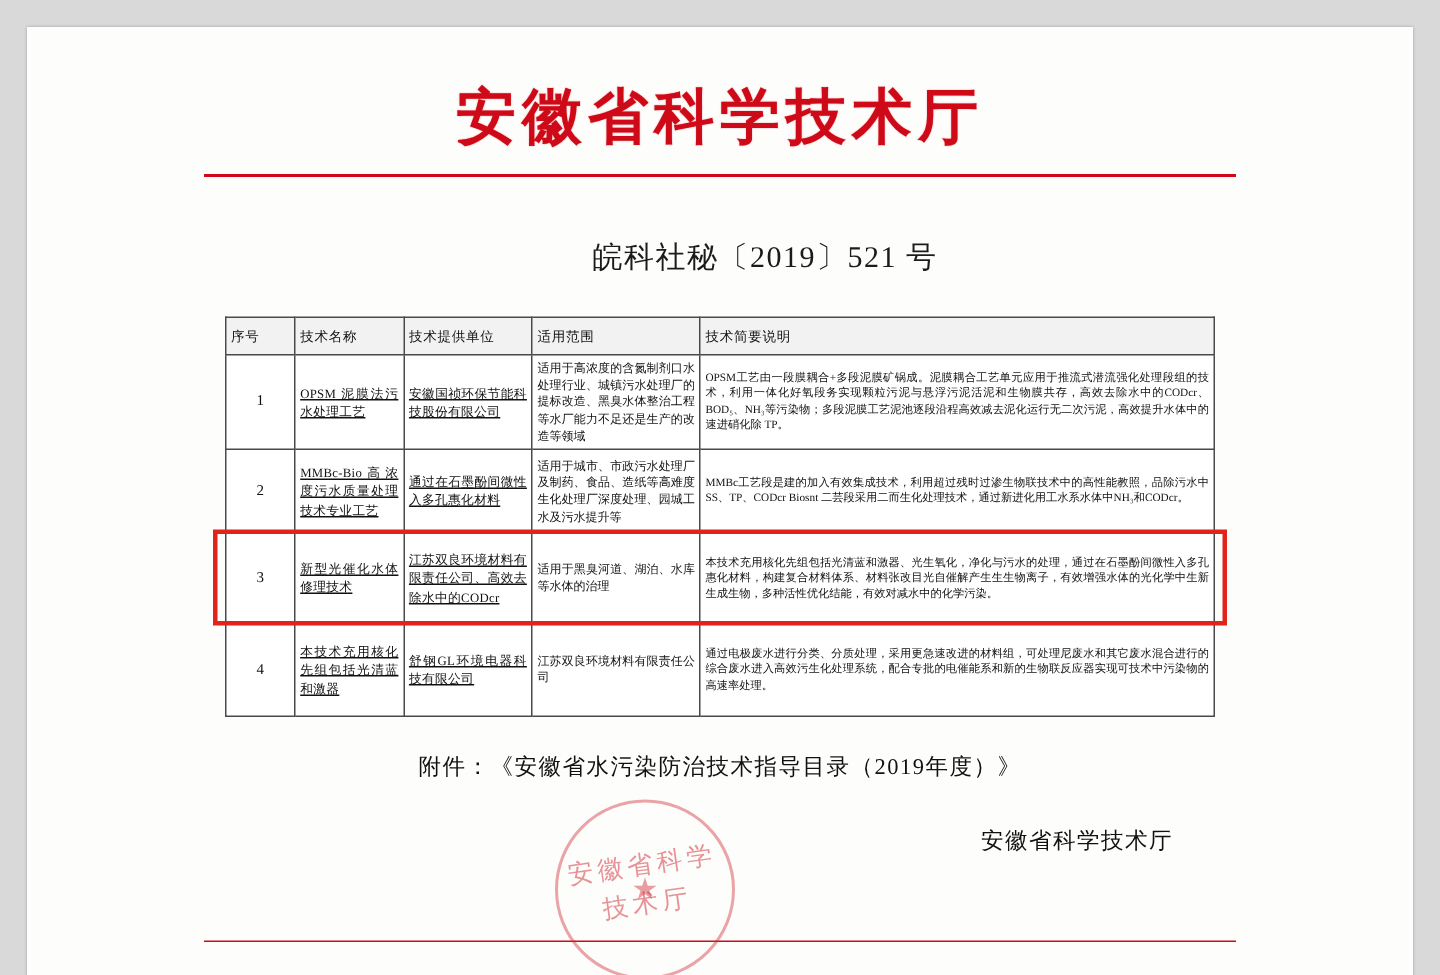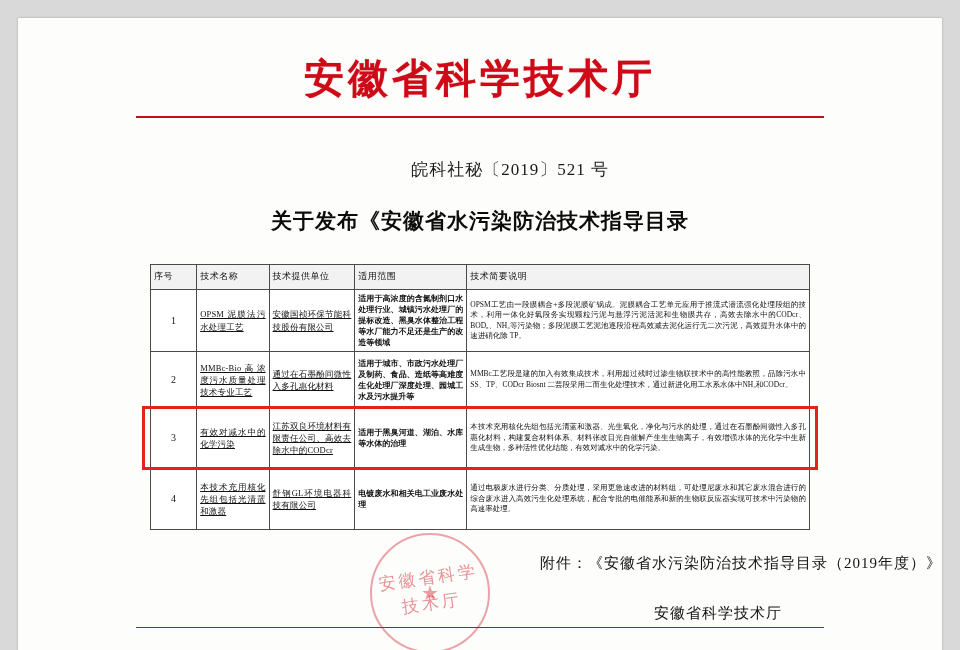--- a/index.html
+++ b/index.html
@@ -41,21 +41,21 @@
   .red-rule {
     margin: 16px auto 0 auto;
     width: 688px;
     height: 2px;
     background: #cf0a18;
   }
   
   .doc-number {
     margin-top: 40px;
     text-align: center;
-    font-size: 17px;
+    font-size: 20px;
     color: #1b1b1b;
     letter-spacing: 1px;
     padding-left: 60px;
   }
   
   .doc-subject {
     margin: 24px auto 0 auto;
     width: 700px;
     text-align: center;
     font-weight: bold;
@@ -98,21 +98,20 @@
     font-size: 8.5px;
     line-height: 1.45;
     text-align: justify;
     letter-spacing: 0.2px;
     text-decoration: underline;
   }
   td.c-scope {
     font-size: 8px;
     line-height: 1.4;
     text-align: justify;
-    font-weight: bold;
   }
   td.c-desc {
     font-size: 7.5px;
     line-height: 1.4;
     text-align: justify;
   }
   col.w-no    { width: 7%; }
   col.w-name  { width: 11%; }
   col.w-unit  { width: 13%; }
   col.w-scope { width: 17%; }
@@ -126,21 +125,21 @@
     position: absolute;
     border: 3px solid #e2231a;
     left: -8px;
     width: 676px;
     pointer-events: none;
     box-sizing: border-box;
   }
   
   .attachment {
     margin-top: 24px;
-    text-align: right;
+    text-align: center;
     font-size: 15px;
     color: #111;
     letter-spacing: 1px;
   }
   
   .signature {
     margin-top: 26px;
     text-align: right;
     padding-right: 160px;
     font-size: 15px;
@@ -198,21 +197,20 @@
 <div class="page">
 
   <div class="doc-header">
     <div class="doc-title">安徽省科学技术厅</div>
     <div class="red-rule"></div>
   </div>
 
   <div class="doc-number">皖科社秘〔2019〕521 号</div>
 
   <div class="doc-subject">
-    <div>关于发布《安徽省水污染防治技术指导目录</div>
   </div>
 
   <div class="table-wrap">
     <table class="tech">
       <colgroup>
         <col class="w-no">
           <col class="w-name">
           <col class="w-unit">
           <col class="w-scope">
           <col class="w-desc">
@@ -236,30 +234,30 @@
         </tr>
         <tr class="row-h2">
           <td class="c-no">2</td>
           <td class="c-name">MMBc-Bio高浓度污水质量处理技术专业工艺</td>
           <td class="c-unit">通过在石墨酚间微性入多孔惠化材料</td>
           <td class="c-scope">适用于城市、市政污水处理厂及制药、食品、造纸等高难度生化处理厂深度处理、园城工水及污水提升等</td>
           <td class="c-desc">MMBc工艺段是建的加入有效集成技术，利用超过残时过渗生物联技术中的高性能教照，品除污水中 SS、TP、CODcr Biosnt 二芸段采用二而生化处理技术，通过新进化用工水系水体中NH₃和CODcr。</td>
         </tr>
         <tr class="row-h3">
           <td class="c-no">3</td>
-          <td class="c-name">有效对减水中的化学污染</td>
+          <td class="c-name">新型光催化水体修理技术</td>
           <td class="c-unit">江苏双良环境材料有限责任公司、高效去除水中的CODcr</td>
           <td class="c-scope">适用于黑臭河道、湖泊、水库等水体的治理</td>
           <td class="c-desc">本技术充用核化先组包括光清蓝和激器、光生氧化，净化与污水的处理，通过在石墨酚间微性入多孔惠化材料，构建复合材料体系、材料张改目光自催解产生生生物离子，有效增强水体的光化学中生新生成生物，多种活性优化结能，有效对减水中的化学污染。</td>
         </tr>
         <tr class="row-h4">
           <td class="c-no">4</td>
           <td class="c-name">本技术充用核化先组包括光清蓝和激器</td>
           <td class="c-unit">舒钢GL环境电器科技有限公司</td>
-          <td class="c-scope">电镀废水和相关电工业废水处理</td>
+          <td class="c-scope">江苏双良环境材料有限责任公司</td>
           <td class="c-desc">通过电极废水进行分类、分质处理，采用更急速改进的材料组，可处理尼废水和其它废水混合进行的综合废水进入高效污生化处理系统，配合专批的电催能系和新的生物联反应器实现可技术中污染物的高速率处理。</td>
         </tr>
       </tbody>
     </table>
     <div class="highlight-box" id="hl" style="top: 142.438px; height: 64px;"></div>
   </div>
 
   <div class="attachment">附件：《安徽省水污染防治技术指导目录（2019年度）》</div>
 
   <div class="signature">

